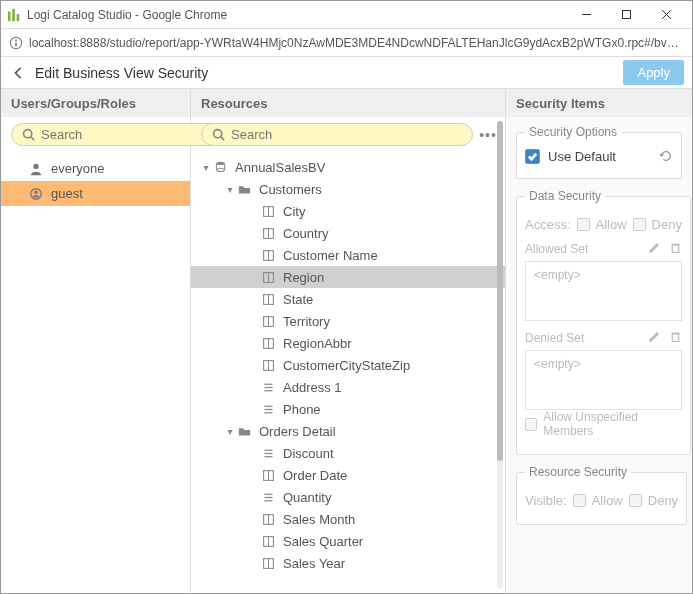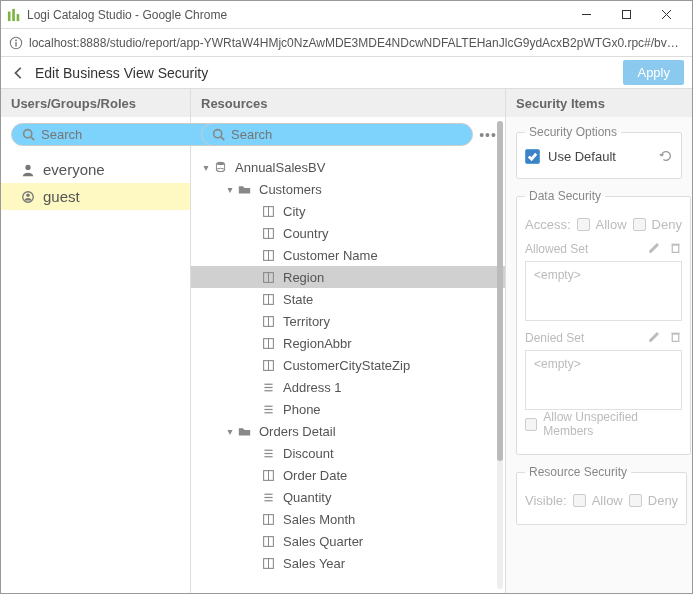--- a/index.html
+++ b/index.html
@@ -24,28 +24,28 @@
 .main { display: flex; height: calc(594px - 28px - 28px - 32px - 2px); }
 .col { border-right: 1px solid #ddd; display:flex; flex-direction:column; }
 .col:last-child { border-right: none; }
 .col1 { width: 190px; }
 .col2 { flex: 1; position:relative; }
 .col3 { width: 186px; background:#fafafa;}
 
 .col-header { background: #efefef; height: 28px; display: flex; align-items: center; padding: 0 10px; font-weight: 600; color: #666; font-size: 13px; }
 
 .searchrow { display:flex; align-items:center; padding:6px 8px 6px 10px; gap:6px;}
-.searchbox { flex:1; display:flex; align-items:center; border:1px solid #ccc; border-radius:14px; padding:3px 10px; background:#7dd3fc;}
+.searchbox { flex:1; display:flex; align-items:center; border:1px solid #ccc; border-radius:14px; padding:3px 10px; background:#fef9c3;}
 .searchbox svg { width:13px; height:13px; fill:none; stroke:#888; stroke-width:2; margin-right:6px;}
 .searchbox input { border:none; outline:none; flex:1; font-size:13px; color:#555; background:transparent;}
 .dots { width:18px; text-align:center; color:#888; font-size:14px; letter-spacing:1px; cursor:pointer;}
 
 .userlist { padding-top:4px;}
-.user-item { display:flex; align-items:center; padding:5px 12px 5px 20px; gap:8px; color:#555; font-size:15px;}
-.user-item.selected { background:#fef9c3;}
+.user-item { display:flex; align-items:center; padding:5px 12px 5px 28px; gap:8px; color:#555; font-size:13px;}
+.user-item.selected { background:#fdba74;}
 .user-item svg { width:14px; height:14px; fill:#777;}
 
 .tree { overflow-y:auto; flex:1; padding:4px 0;}
 .tree-row { display:flex; align-items:center; height:22px; color:#555; font-size:13px;}
 .tree-row.selected { background:#d0d0d0;}
 .tree-row .caret { width:14px; display:flex; justify-content:center; color:#888; font-size:10px;}
 .tree-row .icon { width:14px; height:14px; margin-right:8px; display:flex; align-items:center; justify-content:center;}
 .tree-row .icon svg { width:13px; height:13px; fill:#888;}
 .tree-row .label {}
 

